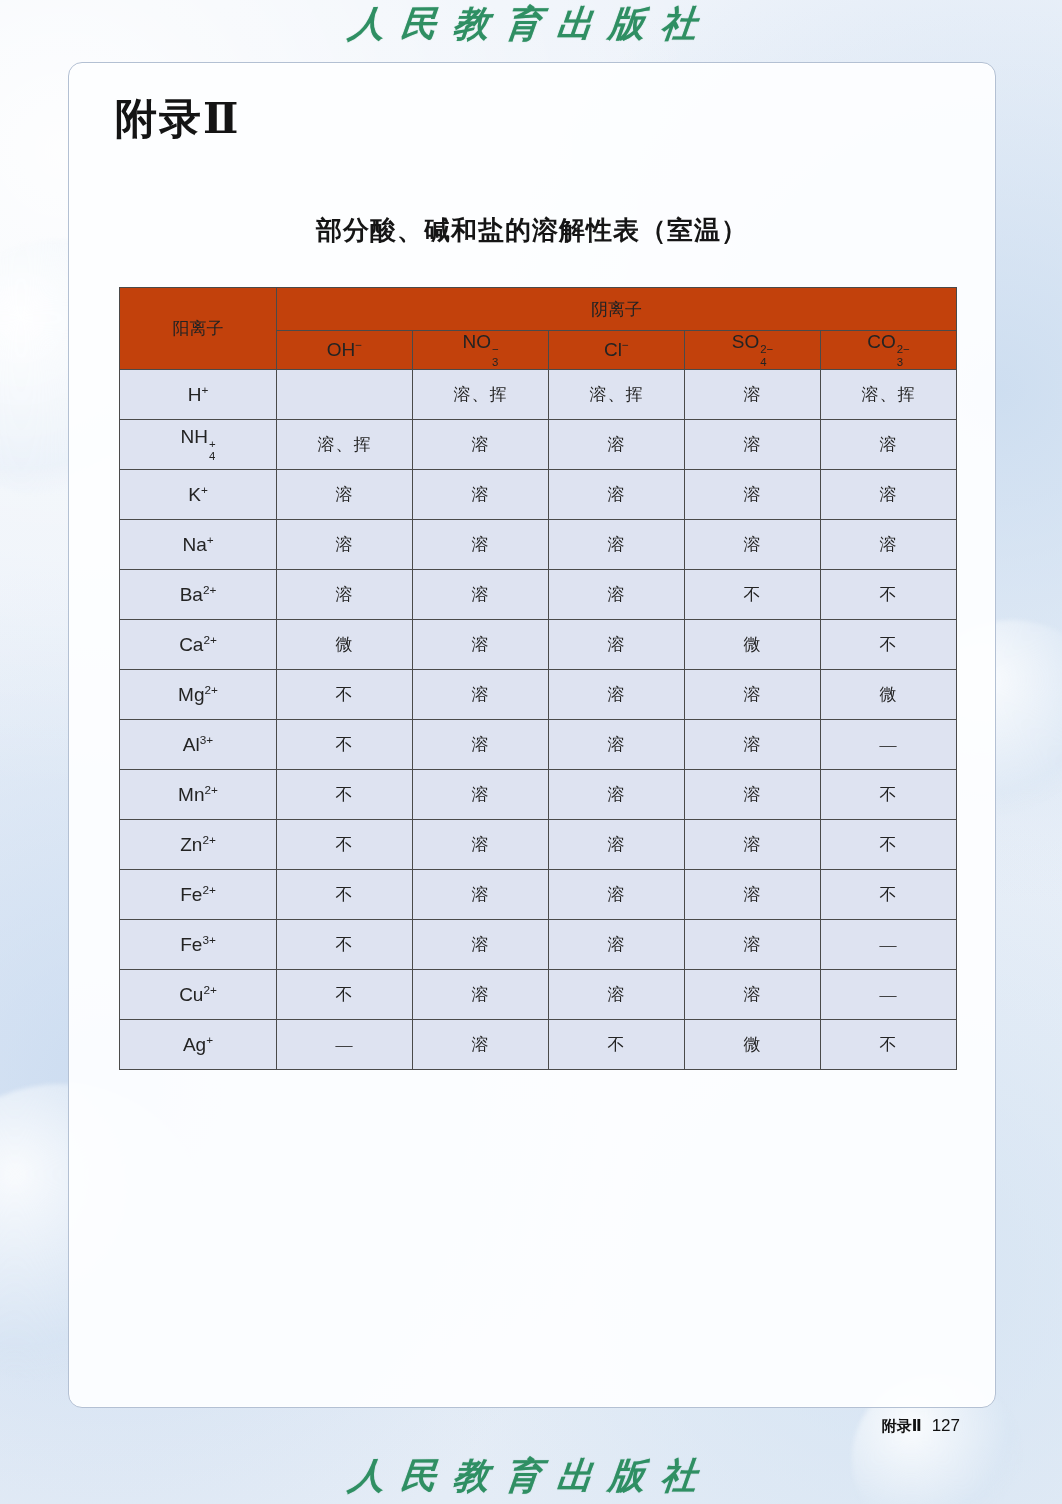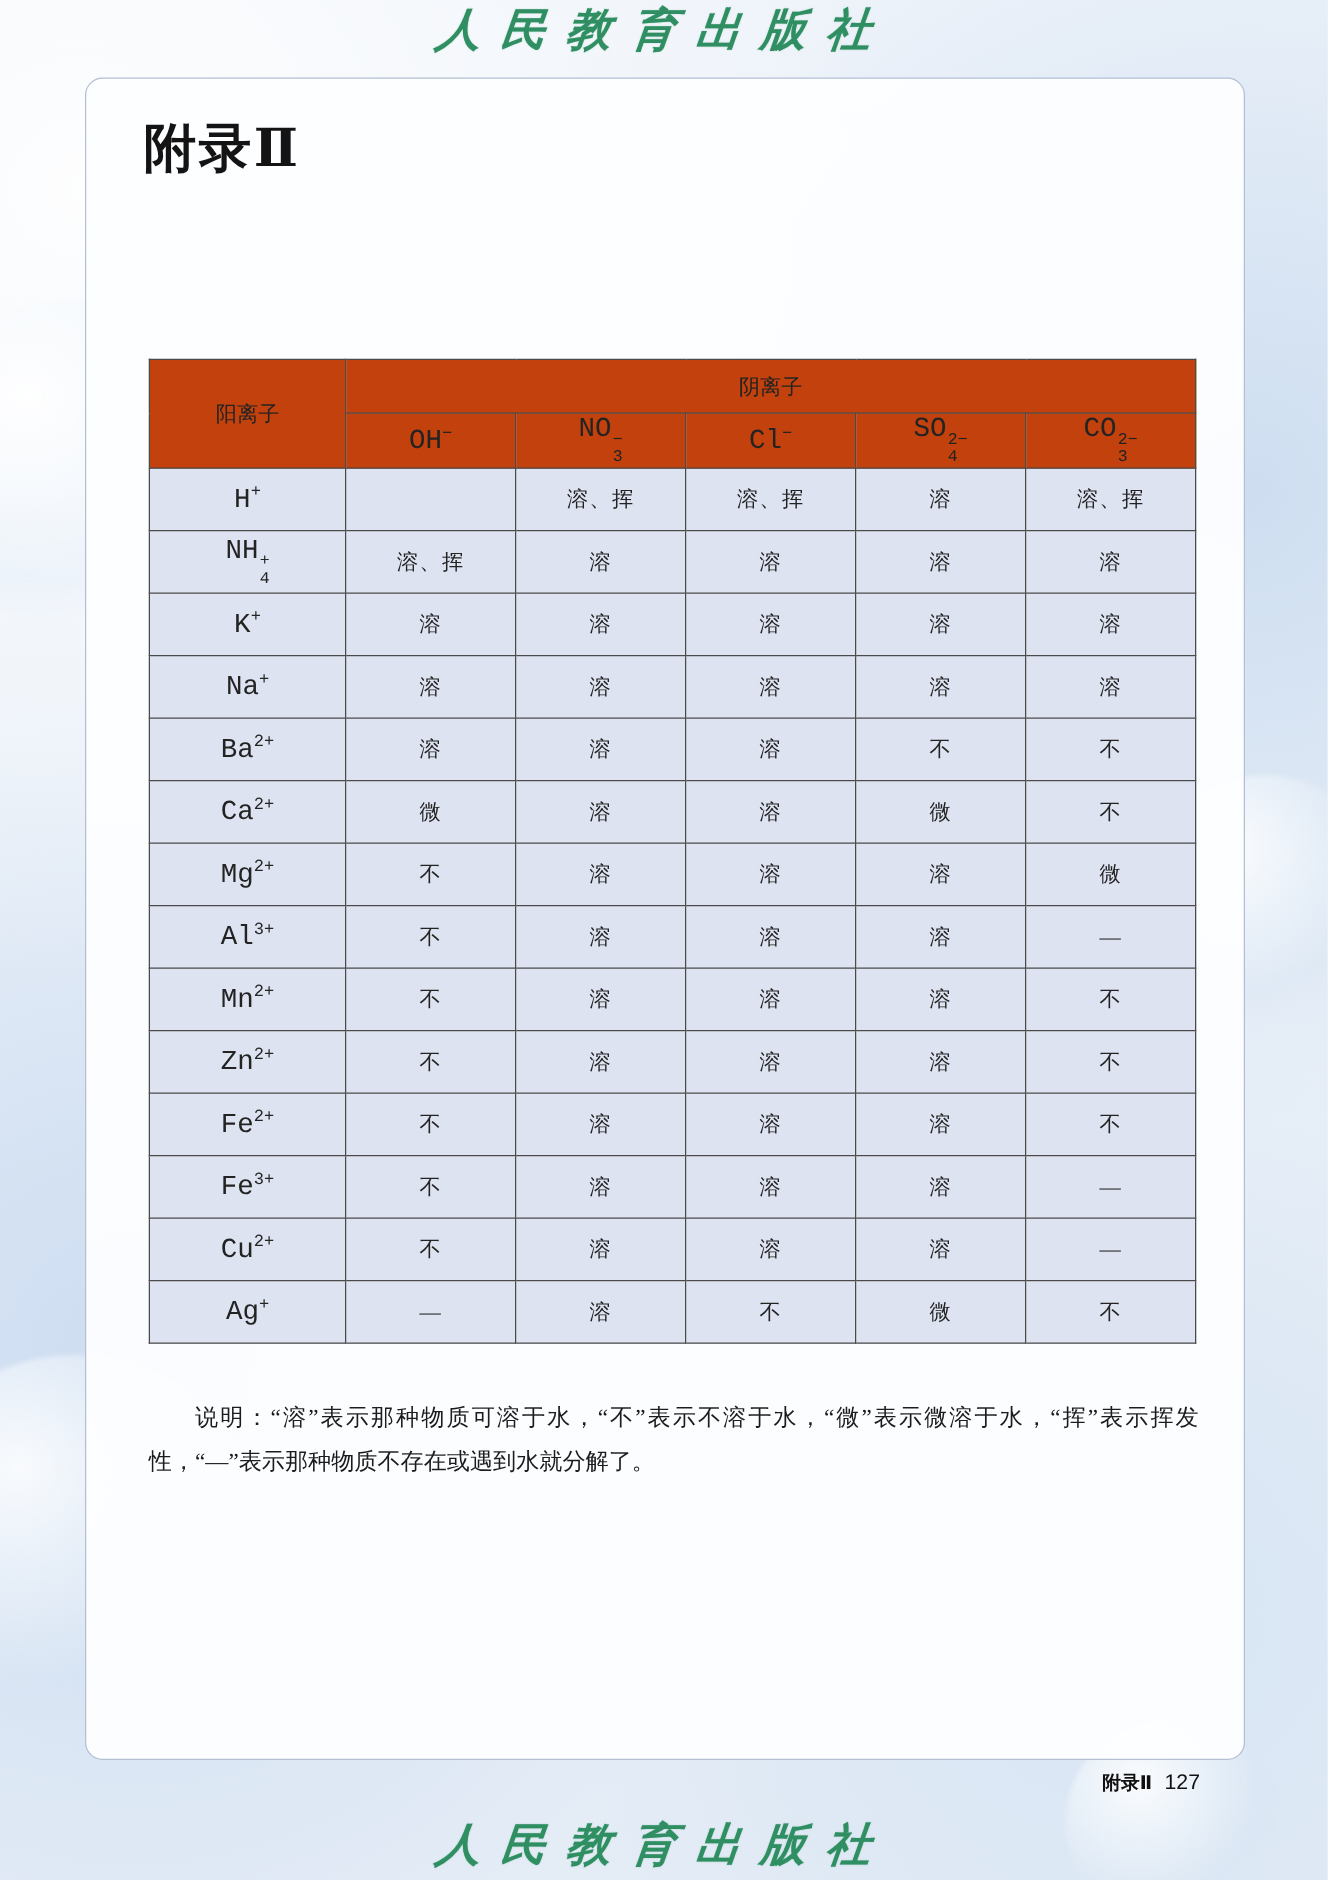--- a/index.html
+++ b/index.html
@@ -53,21 +53,21 @@
   .sol-table th,.sol-table td{
     border:1px solid #4a4a4a;text-align:center;vertical-align:middle;
     font-weight:normal;color:#232323;padding:0;box-sizing:border-box;
   }
   .sol-table thead th{background:#c2410c;font-size:17px;}
   .sol-table thead tr.hr1{height:43px;}
   .sol-table thead tr.hr2{height:39px;}
   .sol-table tbody tr{height:50px;background:#dee3f1;}
   .sol-table tbody th{font-size:19px;background:#dee3f1;}
   .sol-table tbody td{font-size:17px;letter-spacing:1px;}
-  .sol-table .formula{font-size:22px;font-family:Liberation Mono, monospace;}
+  .sol-table .formula{font-size:19px;font-family:Liberation Sans, sans-serif;}
   .sol-table sub,.sol-table sup{font-size:0.62em;}
   .stack{
     display:inline-flex;flex-direction:column;justify-content:center;
     font-size:0.60em;line-height:1.12;vertical-align:-0.42em;
     text-align:left;margin-left:1px;
   }
 
   .note{
     position:absolute;left:50px;top:1036px;width:840px;
     font-size:18.5px;line-height:1.9;color:#1c1c1c;text-indent:2em;
@@ -90,20 +90,21 @@
 
   <div class="bubble b1"></div>
   <div class="bubble b2"></div>
   <div class="bubble b3"></div>
   <div class="bubble b4"></div>
 
   <div class="logo logo-top">人民教育出版社</div>
 
   <div class="card">
     <div class="appendix-title">附录Ⅱ</div>
+    <div class="table-title">部分酸、碱和盐的溶解性表（室温）</div>
 
     <table class="sol-table">
       <colgroup>
         <col class="c-cation">
         <col>
           <col>
           <col>
           <col>
           <col>
       </colgroup>
@@ -241,21 +242,20 @@
             <th class="formula">Ag<sup>+</sup></th>
             <td>—</td>
             <td>溶</td>
             <td>不</td>
             <td>微</td>
             <td>不</td>
           </tr>
         </tbody>
     </table>
 
-    <p class="note">说明：“溶”表示那种物质可溶于水，“不”表示不溶于水，“微”表示微溶于水，“挥”表示挥发性，“—”表示那种物质不存在或遇到水就分解了。</p>
   </div>
 
   <div class="page-footer">
     <span class="flabel">附录Ⅱ</span><span class="fnum">127</span>
   </div>
 
   <div class="logo logo-bottom">人民教育出版社</div>
 
 </div>
 

